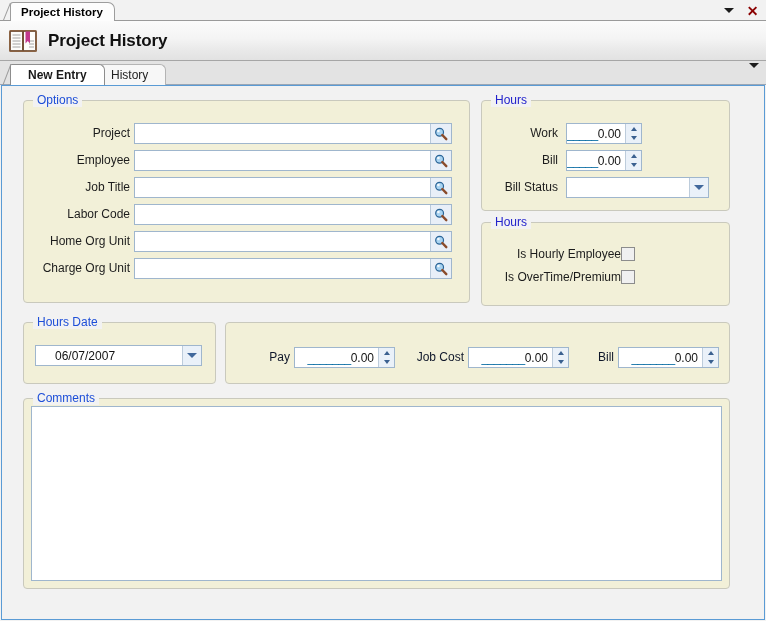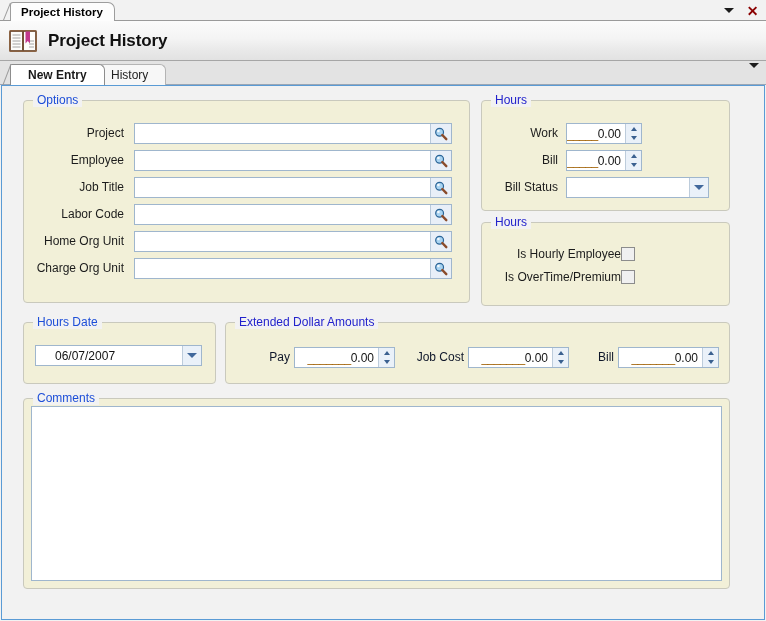--- a/index.html
+++ b/index.html
@@ -241,20 +241,21 @@
     height: 21px;
   }
   .opt-label {
     position: absolute;
     left: 0;
     width: 100px;
     text-align: right;
     line-height: 21px;
     font-size: 12px;
     color: #1c1c1c;
+    padding-left: 6px;
   }
   .lookup-field {
     position: absolute;
     left: 110px;
     width: 318px;
     height: 21px;
     background: #ffffff;
     border: 1px solid #9fb6cd;
     box-sizing: border-box;
     display: flex;
@@ -312,21 +313,21 @@
     position: relative;
     display: flex;
     align-items: center;
     justify-content: flex-end;
     padding-right: 4px;
     font-size: 12px;
     color: #111;
     overflow: hidden;
   }
   .spin-value .underscores {
-    color: #a16207;
+    color: #0369a1;
     letter-spacing: -0.5px;
   }
   .spin-btns {
     width: 15px;
     flex: none;
     background: #eaf1f9;
     border-left: 1px solid #bdccdb;
     display: flex;
     flex-direction: column;
     cursor: pointer;
@@ -642,21 +643,20 @@
       <div class="gb-legend">Hours Date</div>
       <div class="combo" style="left:11px;top:22px;width:167px">
         <div class="combo-text">06/07/2007</div>
         <div class="combo-btn">
           <span class="combo-arrow"></span>
         </div>
       </div>
     </div>
 
     <div class="groupbox" id="gb-extended">
-      <div class="gb-legend blue">Extended Dollar Amounts</div>
 
       <div class="ext-label" style="left:6px;width:58px;top:24px">Pay</div>
       <div class="spin-field" style="left:68px;top:24px;width:101px">
         <div class="spin-value">
           <span class="underscores">_______</span>
             <span>0.00</span>
         </div>
         <div class="spin-btns">
           <div class="sb">
               <span class="sb-up"></span>

